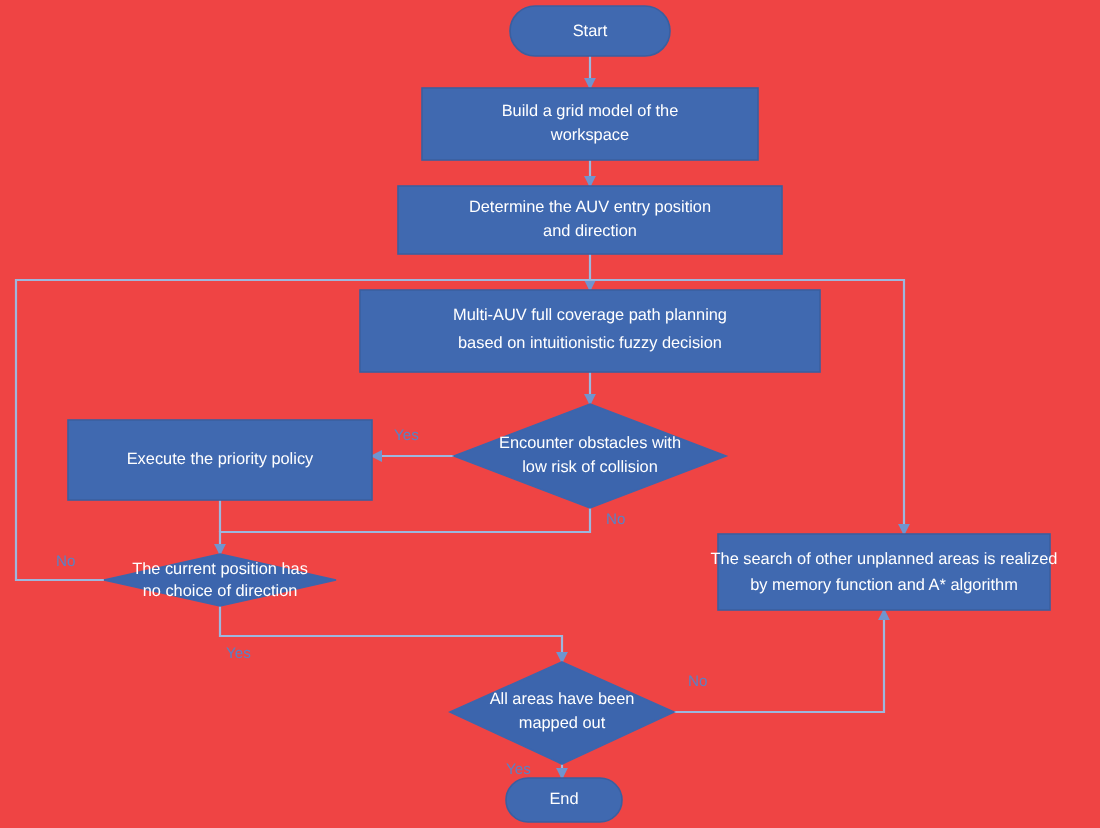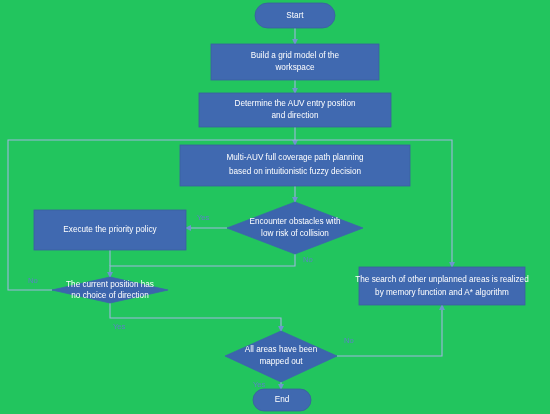--- a/index.html
+++ b/index.html
@@ -4,21 +4,21 @@
 <style>
   html, body {
     margin: 0;
     padding: 0;
     background: #ffffff;
   }
   #canvas {
     position: relative;
     width: 550px;
     height: 414px;
-    background: #22c55e;
+    background: #ef4444;
     font-family: "Liberation Sans", sans-serif;
     overflow: hidden;
   }
   #flow-svg {
     position: absolute;
     left: 0;
     top: 0;
     width: 550px;
     height: 414px;
   }

